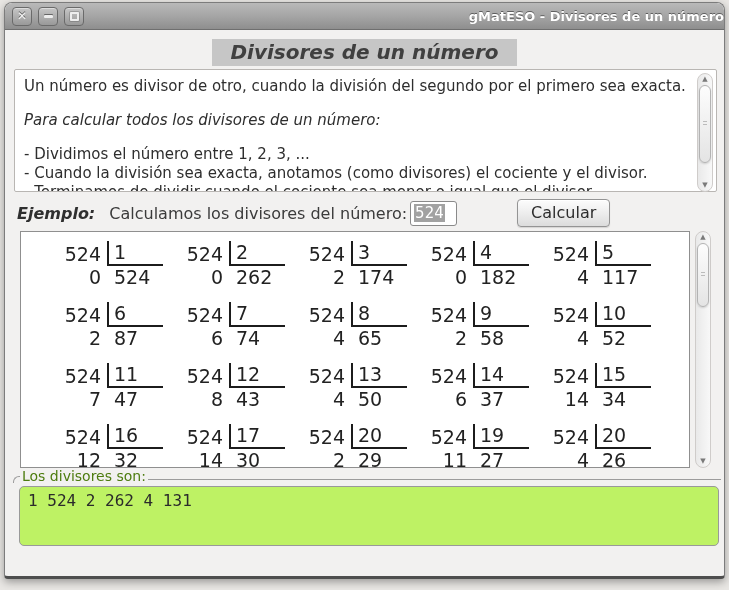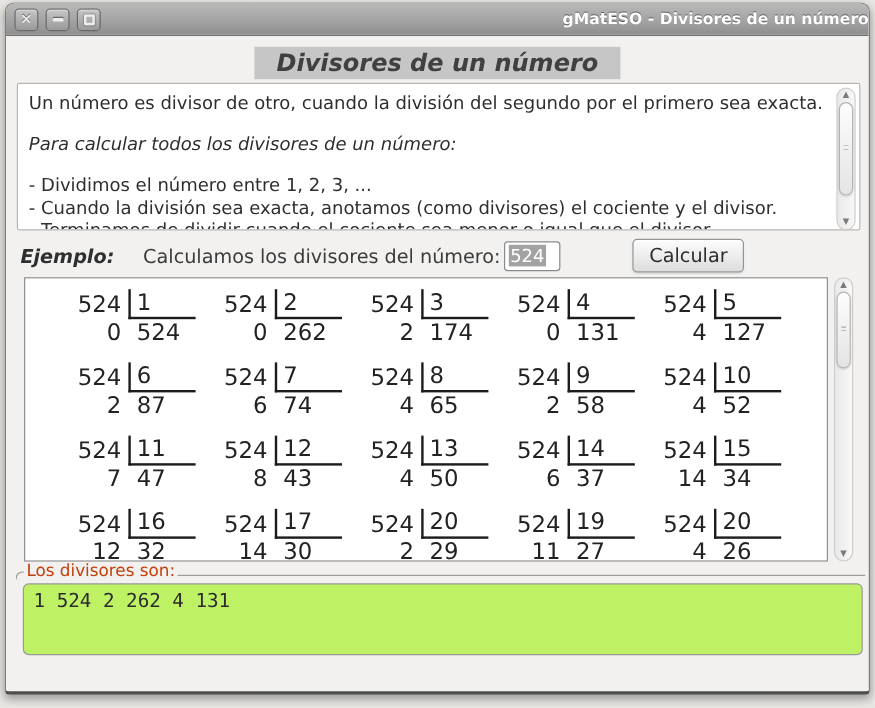--- a/index.html
+++ b/index.html
@@ -117,21 +117,21 @@
   .scroll-div { right: 13px; top: 228px; height: 237px; }
   .scroll-div .thumb { height: 64px; }
   
   .example-row {
     position: absolute;
     left: 12px; top: 196px;
     display: flex; align-items: center;
     font-size: 16px;
     color: #3b3b3b;
   }
-  .example-label { font-weight: bold; font-style: italic; color: #2f2f2f; margin-right: 24px; }
+  .example-label { font-weight: bold; font-style: italic; color: #2f2f2f; margin-right: 14px; }
   .number-input {
     width: 47px; height: 25px;
     background: #ffffff;
     border: 1px solid #8a8a8a;
     border-radius: 3px;
     margin-left: 3px;
     padding: 2px 3px;
     font-size: 15px;
     display: flex; align-items: center;
     cursor: text;
@@ -188,21 +188,21 @@
   .results-legend-row { display: flex; align-items: center; height: 12px; }
   .results-legend-row .curve {
     width: 7px; height: 7px;
     border-top: 1px solid #9c9c9c;
     border-left: 1px solid #9c9c9c;
     border-top-left-radius: 6px;
     margin-top: 6px;
   }
   .results-legend {
     font-size: 14px;
-    color: #c2410c;
+    color: #4d7c0f;
     padding: 16px 2px;
     white-space: nowrap;
   }
   .results-legend-row .line { flex: 1; height: 1px; background: #9c9c9c; margin-top: 6px; }
   .results-box {
     margin: 4px 2px 0 6px;
     height: 60px;
     background: #bef264;
     border: 1px solid #999999;
     border-radius: 5px;
@@ -309,32 +309,32 @@
     </div>
   </div>
 
   <div class="div-cell">
     <div class="div-top">
       <span class="dividend">524</span>
       <span class="divisor-box">4</span>
     </div>
     <div class="div-bottom">
       <span class="remainder">0</span>
-      <span class="quotient">131</span>
+      <span class="quotient">182</span>
     </div>
   </div>
 
   <div class="div-cell">
     <div class="div-top">
       <span class="dividend">524</span>
       <span class="divisor-box">5</span>
     </div>
     <div class="div-bottom">
       <span class="remainder">4</span>
-      <span class="quotient">127</span>
+      <span class="quotient">117</span>
     </div>
   </div>
 
   <div class="div-cell">
     <div class="div-top">
       <span class="dividend">524</span>
       <span class="divisor-box">6</span>
     </div>
     <div class="div-bottom">
       <span class="remainder">2</span>

